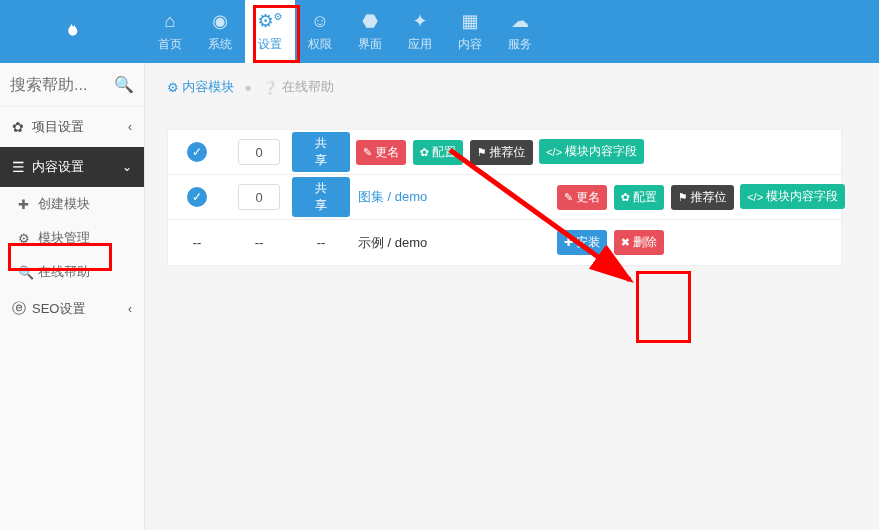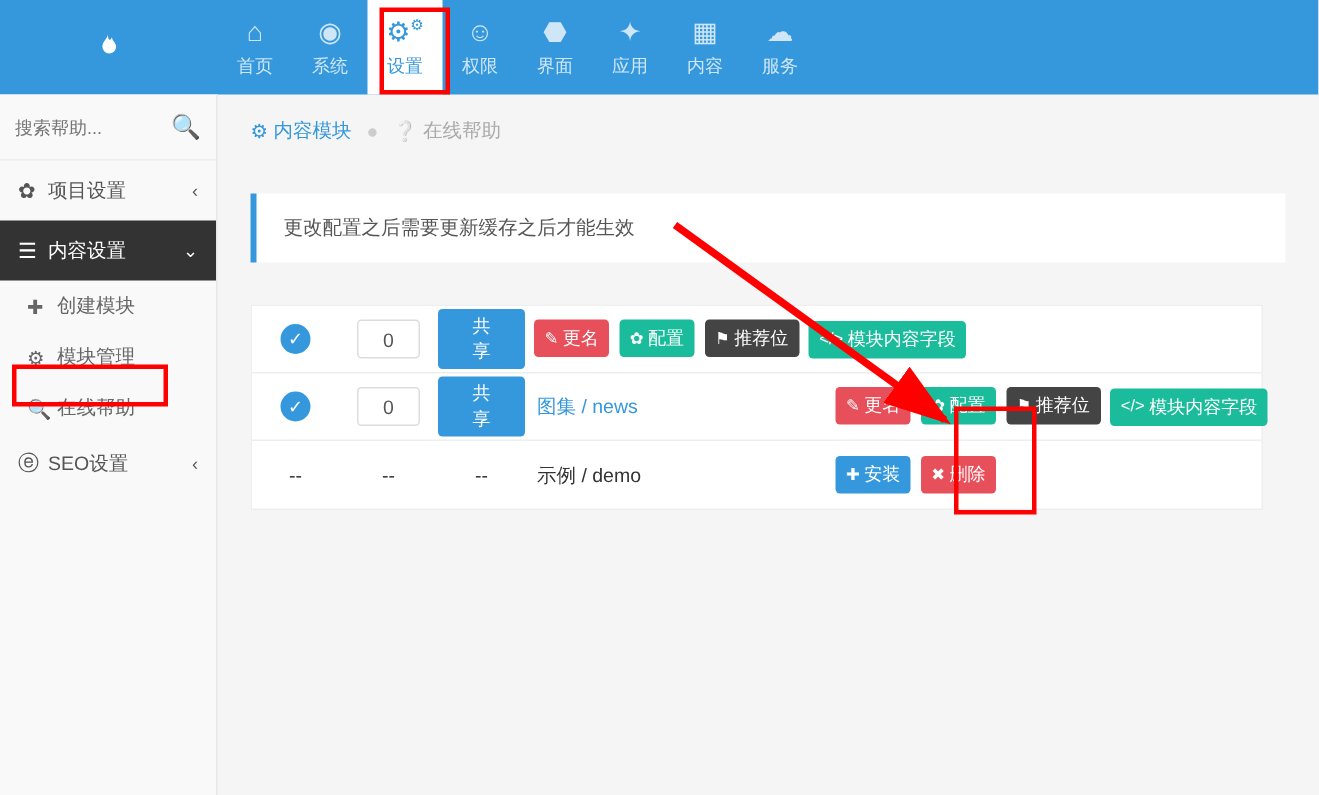--- a/index.html
+++ b/index.html
@@ -13,21 +13,21 @@
 .navitem .icon { font-size: 18px; margin-bottom: 4px; }
 .navitem.active { background: #fff; color: #3598dc; }
 
 .hl-red { position: absolute; border: 3px solid #f00; pointer-events: none; }
 .hl1 { left: 253px; top: 5px; width: 47px; height: 58px; }
 .hl2 { left: 8px; top: 243px; width: 104px; height: 28px; }
 .hl3 { left: 636px; top: 271px; width: 55px; height: 72px; }
 
 .sidebar { width: 145px; background: #f9f9f9; float: left; height: 467px; border-right: 1px solid #e7e7e7; }
 .searchbox { height: 44px; display: flex; align-items: center; padding: 0 10px; border-bottom: 1px solid #eee; }
-.searchbox input { flex: 1; border: none; background: transparent; outline: none; font-size: 12px; color: #888; width: 90px; }
+.searchbox input { flex: 1; border: none; background: transparent; outline: none; font-size: 16px; color: #888; width: 90px; }
 .searchbox .sicon { color: #bbb; font-size: 16px; }
 .navgrp { }
 .navgrp .head { height: 40px; display: flex; align-items: center; padding: 0 12px; cursor: pointer; color: #555; }
 .navgrp .head .gicon { width: 20px; font-size: 14px; }
 .navgrp .head .glbl { flex: 1; font-size: 13px; }
 .navgrp .head .chev { font-size: 12px; }
 .navgrp.active .head { background: #333; color: #fff; }
 .navgrp .kids { }
 .navgrp .kids .kid { height: 34px; display: flex; align-items: center; padding: 0 12px 0 18px; cursor: pointer; color: #666; font-size: 13px; }
 .navgrp .kids .kid .kicon { width: 20px; font-size: 13px; }
@@ -153,21 +153,20 @@
 </div>
 
 <div class="main">
   <div class="crumb">
     <span class="cg"><span>⚙</span>&nbsp;<span>内容模块</span></span>
     <span class="dot">●</span>
     <span class="qicon"><span>❔</span>&nbsp;<span>在线帮助</span></span>
   </div>
 
   <div class="content">
-    <div class="alert">更改配置之后需要更新缓存之后才能生效</div>
 
     <div class="tbl">
 
       <div class="row">
         <div class="c-use"><span class="check">✓</span></div>
         <div class="c-sort"><span class="sortinp">0</span></div>
         <div class="c-type"><span class="badge">共享</span></div>
         <div class="c-ops">
           <span class="btn b-red">
               <span class="bi">✎</span>
@@ -185,21 +184,21 @@
               <span class="bi">&lt;/&gt;</span>
               <span>模块内容字段</span>
             </span>
         </div>
       </div>
 
       <div class="row">
         <div class="c-use"><span class="check">✓</span></div>
         <div class="c-sort"><span class="sortinp">0</span></div>
         <div class="c-type"><span class="badge">共享</span></div>
-        <div class="c-name"><span class="lnk">图集 / news</span></div>
+        <div class="c-name"><span class="lnk">图集 / demo</span></div>
         <div class="c-ops">
           <span class="btn b-red">
               <span class="bi">✎</span>
               <span>更名</span>
             </span>
           <span class="btn b-grn">
               <span class="bi">✿</span>
               <span>配置</span>
             </span>
           <span class="btn b-dk">

